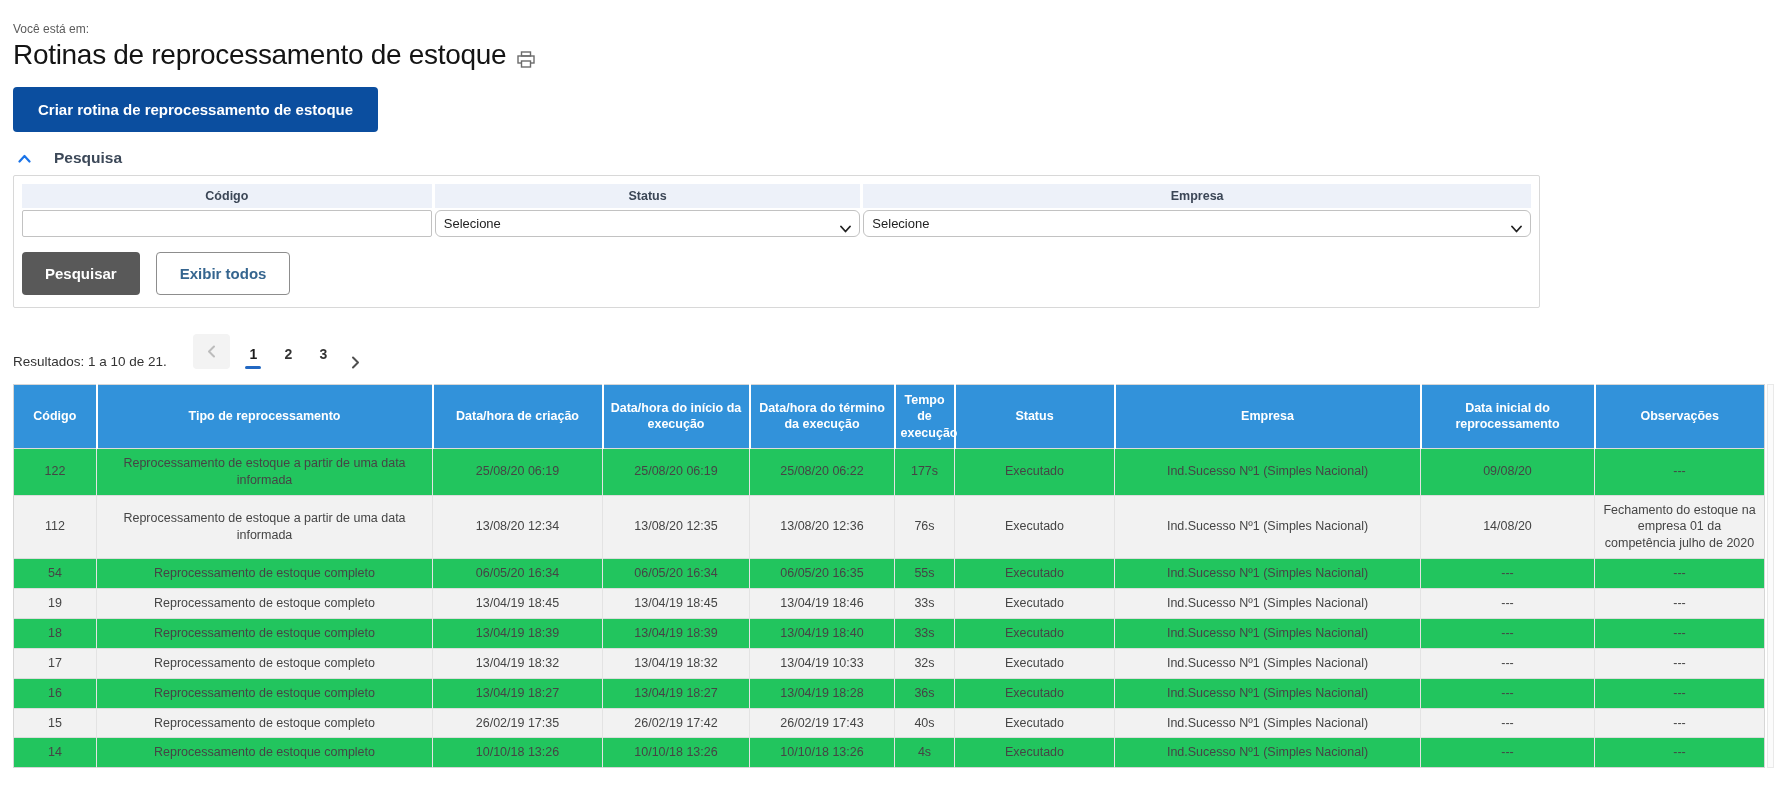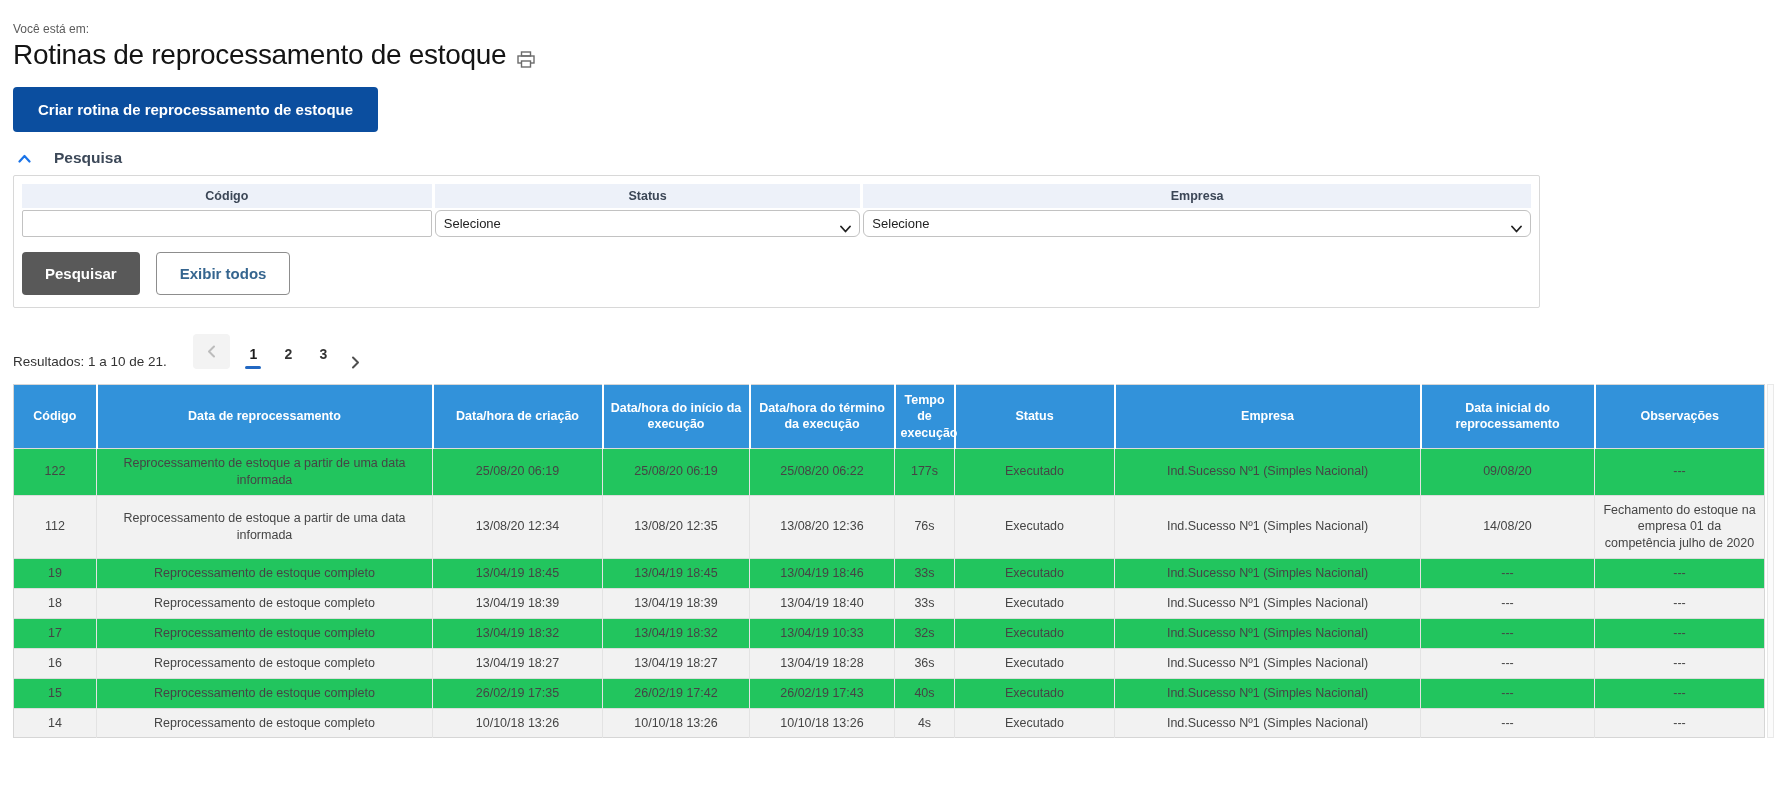--- a/index.html
+++ b/index.html
@@ -202,21 +202,21 @@
         <col style="width:145px">
           <col style="width:60px">
           <col style="width:160px">
           <col style="width:306px">
         <col style="width:174px">
           <col style="width:170px">
       </colgroup>
       <thead>
         <tr>
             <th>Código</th>
-            <th>Data de reprocessamento</th>
+            <th>Tipo de reprocessamento</th>
             <th>Data/hora de criação</th>
             <th>Data/hora do início da execução</th>
             <th>Data/hora do término da execução</th>
             <th>Tempo de execução</th>
             <th>Status</th>
             <th>Empresa</th>
             <th>Data inicial do reprocessamento</th>
             <th>Observações</th>
           </tr>
       </thead>
@@ -239,20 +239,32 @@
             <td>13/08/20 12:34</td>
             <td>13/08/20 12:35</td>
             <td>13/08/20 12:36</td>
             <td>76s</td>
             <td>Executado</td>
             <td>Ind.Sucesso Nº1 (Simples Nacional)</td>
             <td>14/08/20</td>
             <td>Fechamento do estoque na empresa 01 da competência julho de 2020</td>
           </tr>
           <tr>
+            <td>54</td>
+            <td>Reprocessamento de estoque completo</td>
+            <td>06/05/20 16:34</td>
+            <td>06/05/20 16:34</td>
+            <td>06/05/20 16:35</td>
+            <td>55s</td>
+            <td>Executado</td>
+            <td>Ind.Sucesso Nº1 (Simples Nacional)</td>
+            <td>---</td>
+            <td>---</td>
+          </tr>
+          <tr>
             <td>19</td>
             <td>Reprocessamento de estoque completo</td>
             <td>13/04/19 18:45</td>
             <td>13/04/19 18:45</td>
             <td>13/04/19 18:46</td>
             <td>33s</td>
             <td>Executado</td>
             <td>Ind.Sucesso Nº1 (Simples Nacional)</td>
             <td>---</td>
             <td>---</td>

